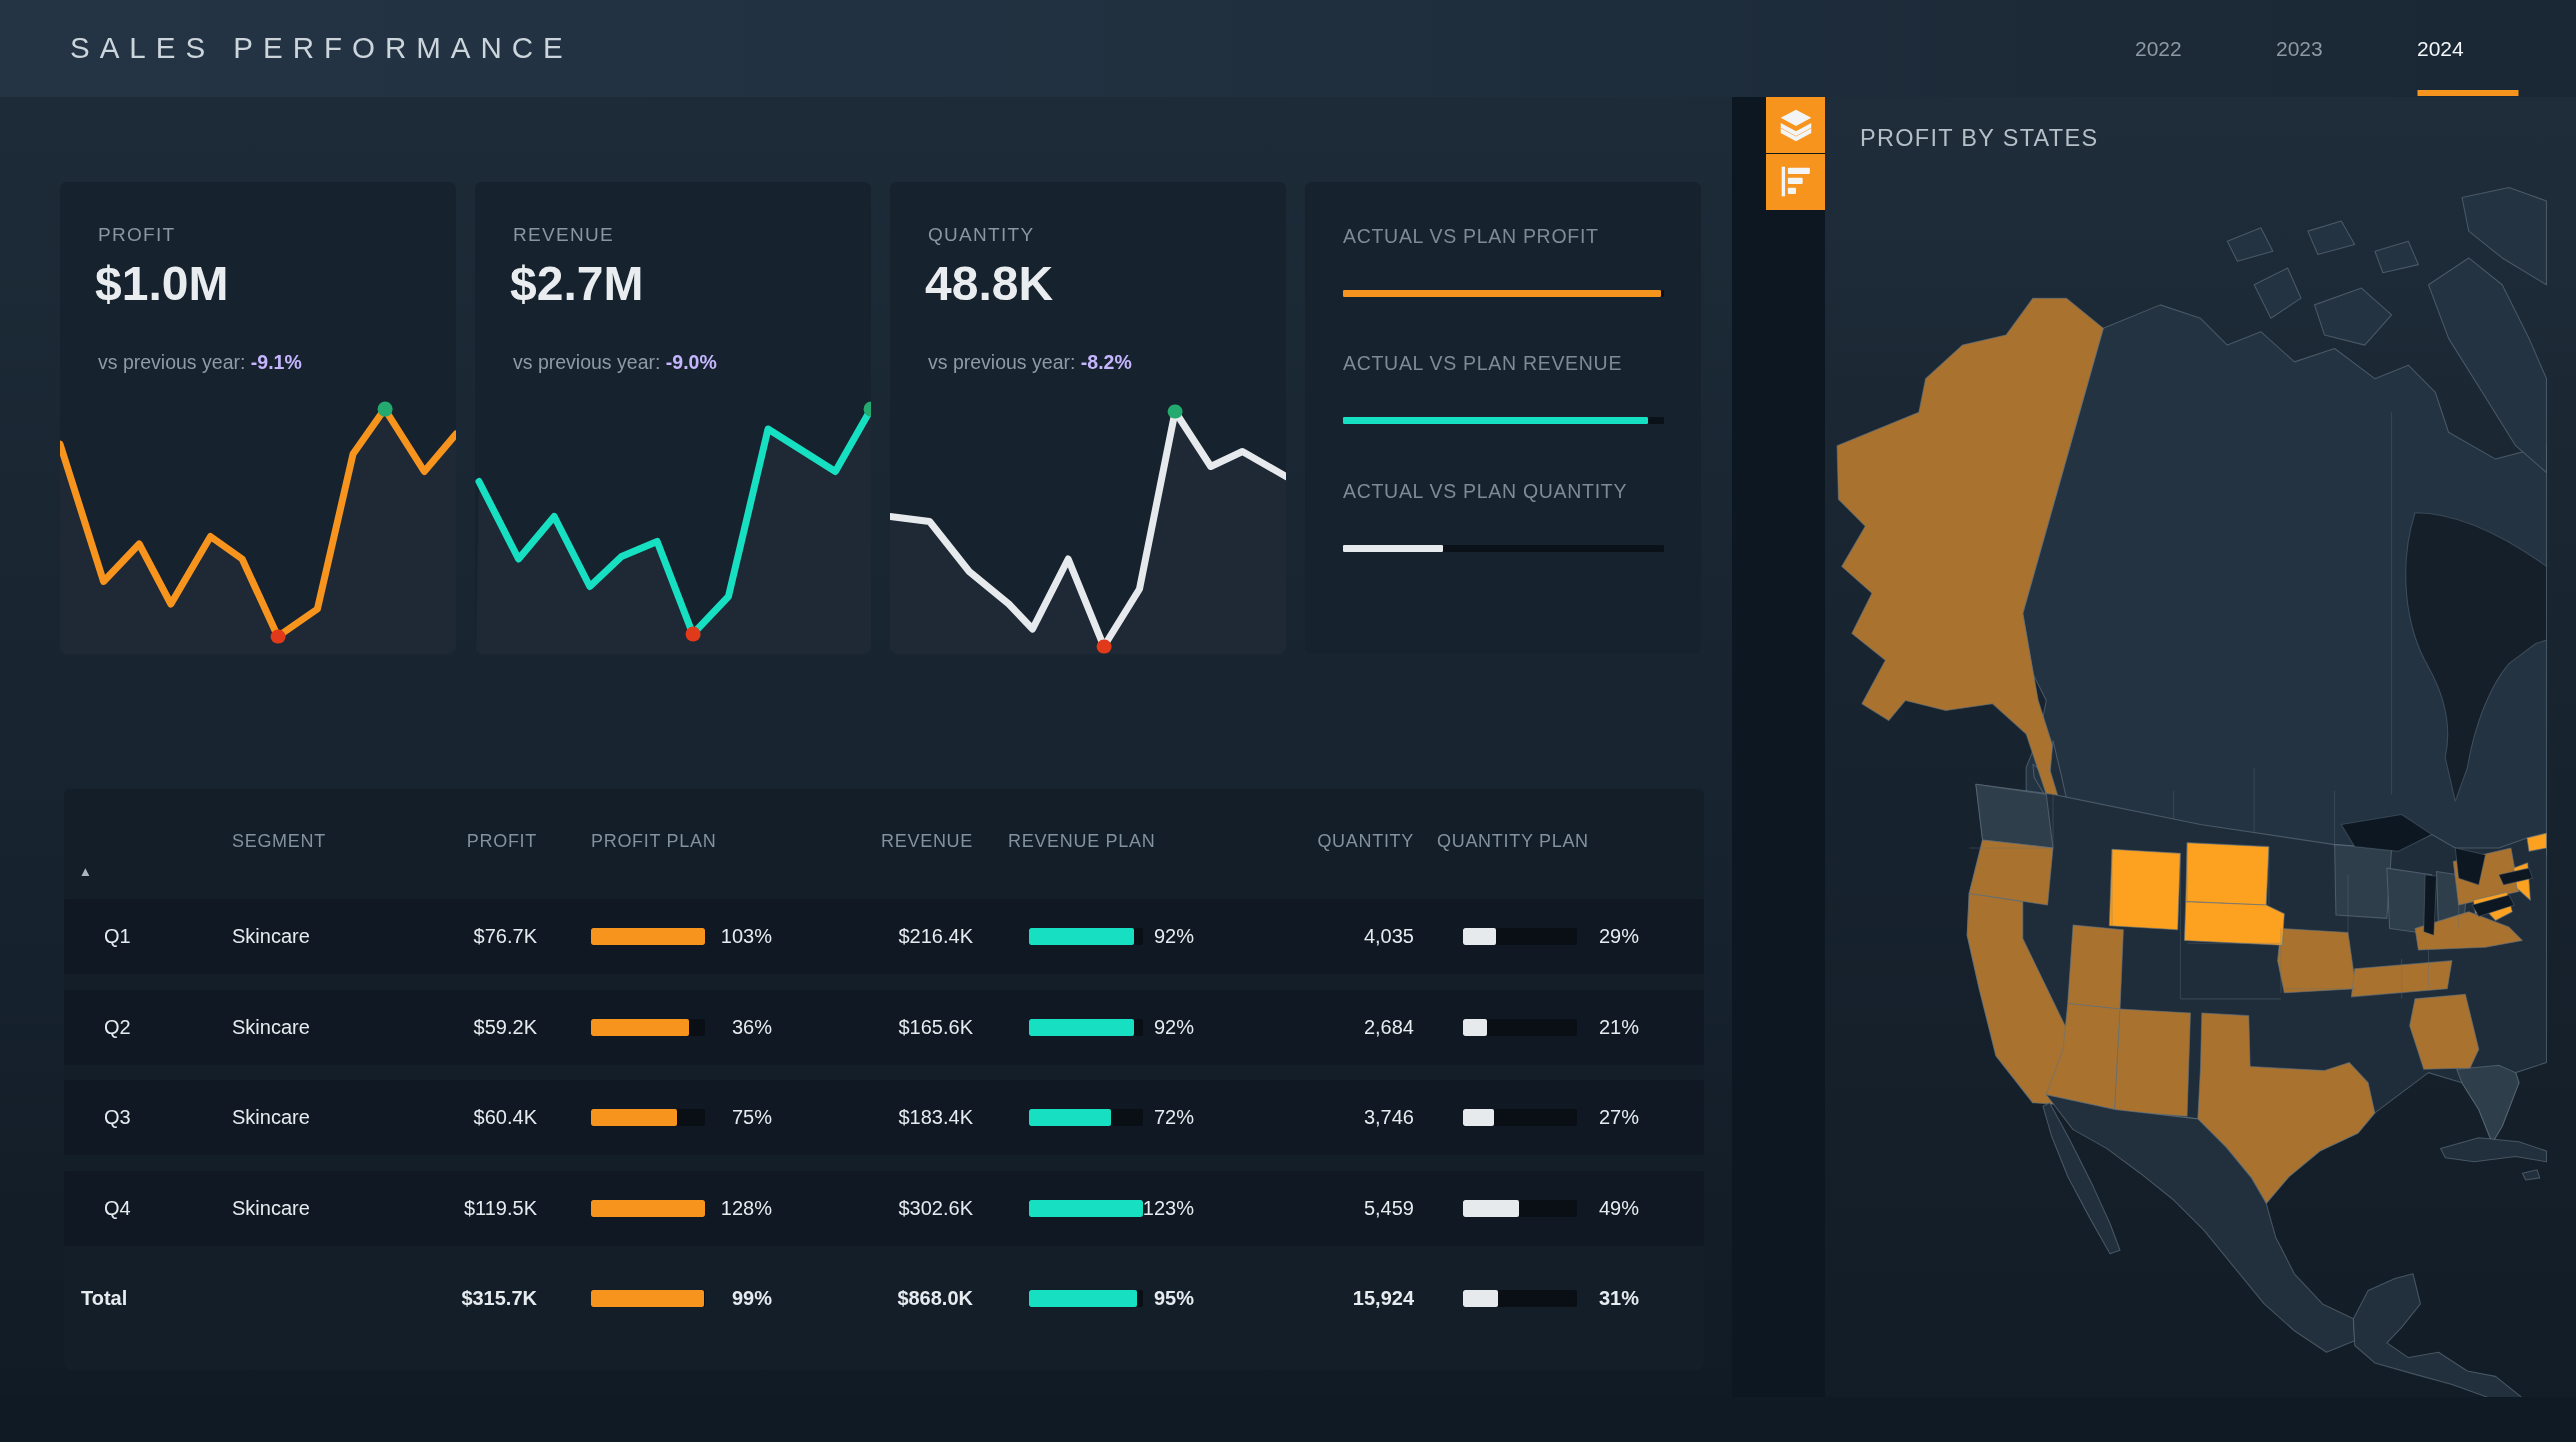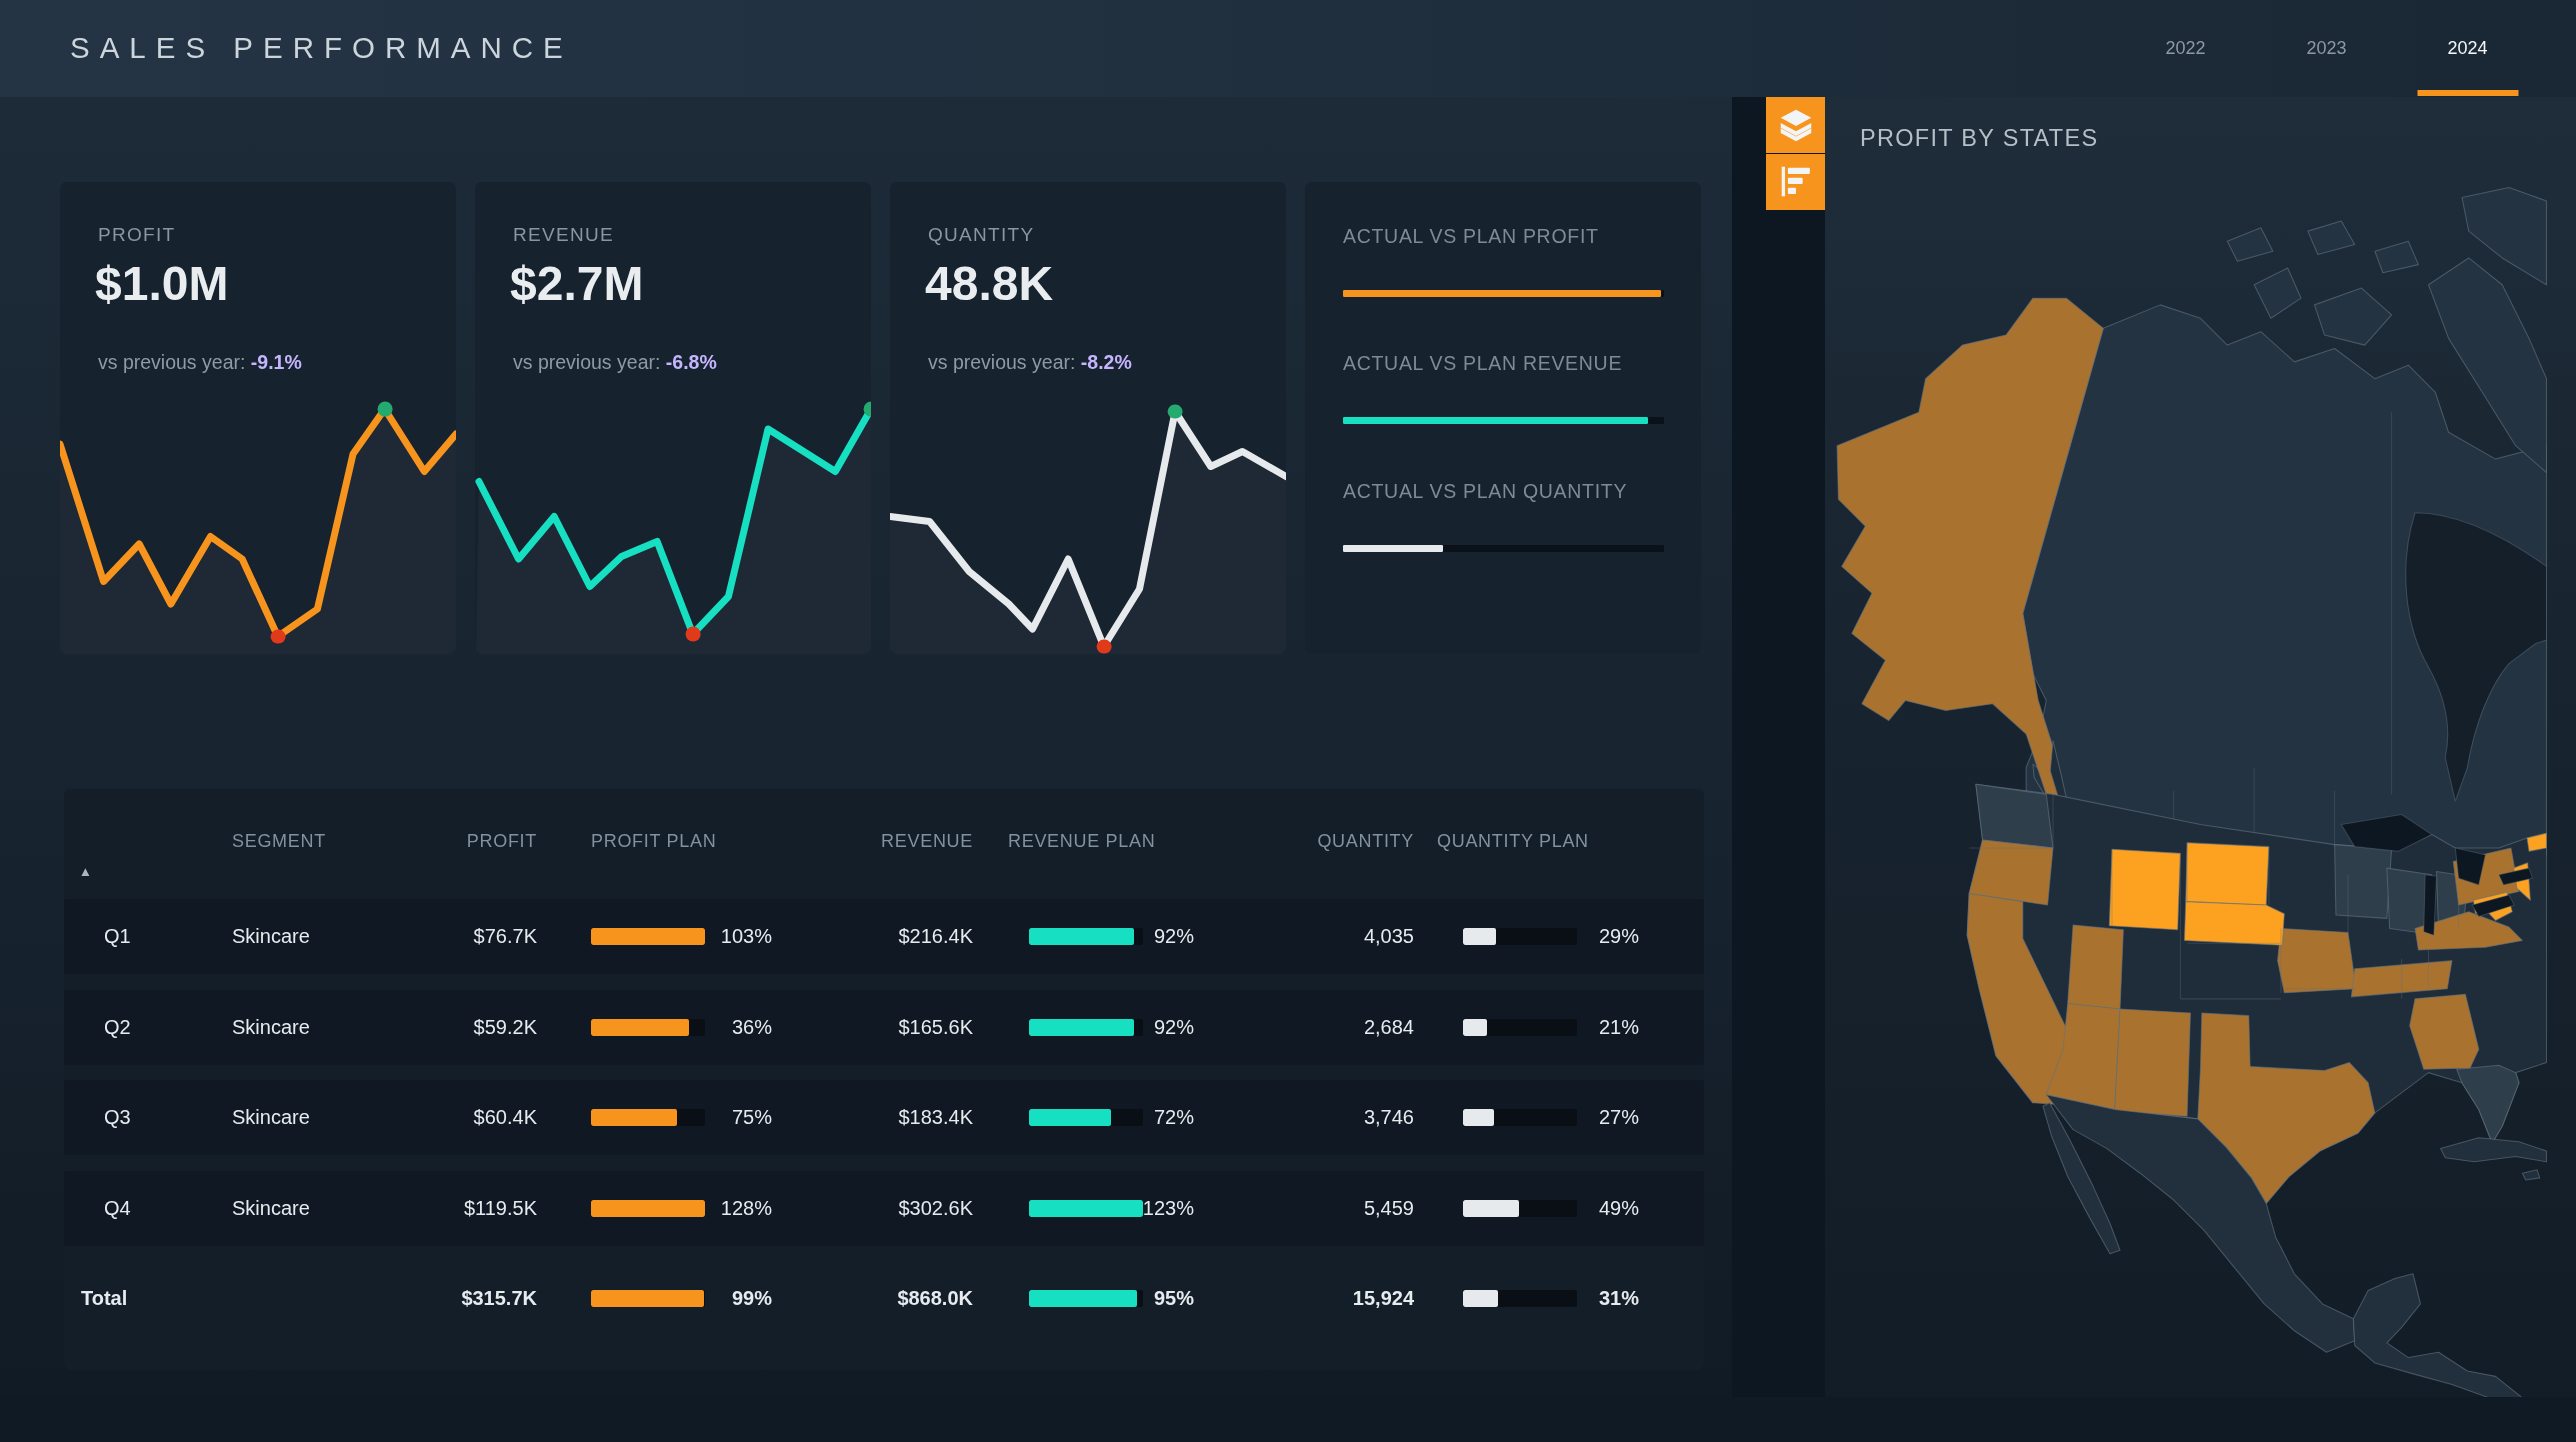--- a/index.html
+++ b/index.html
@@ -5,22 +5,22 @@
   html,body{margin:0;padding:0;background:#101a24;}
   #app{position:relative;width:2576px;height:1397px;overflow:hidden;
        font-family:"Liberation Sans", sans-serif;color:#e6ebef;}
 
   
   .topbar{position:absolute;left:0;top:0;width:2576px;height:97px;
           background:linear-gradient(90deg,#253445 0%,#20303f 45%,#1a2734 100%);}
   .app-title{position:absolute;left:70px;top:31px;font-size:29.5px;letter-spacing:10px;
              color:#ccd5dc;font-weight:400;}
   .year-tabs{position:absolute;right:58px;top:0;height:97px;display:flex;align-items:center;gap:40px;}
-  .year-tab{position:relative;width:101px;height:97px;display:flex;align-items:center;justify-content:center;
-            font-size:18px;color:#8d99a3;cursor:pointer;}
+  .year-tab{position:relative;width:101px;height:97px;display:flex;align-items:center;justify-content:flex-start;
+            font-size:21px;color:#8d99a3;cursor:pointer;}
   .year-tab.active{color:#f4f7f9;}
   .year-tab .under{position:absolute;left:50%;transform:translateX(-50%);bottom:1.3px;width:101px;height:6px;
                    background:#F7941E;display:none;}
   .year-tab.active .under{display:block;}
 
   
   .content-left{position:absolute;left:0;top:97px;width:1732px;height:1346px;
                 background:linear-gradient(180deg,#1d2b38 0%,#17232f 55%,#101a24 100%);}
 
   
@@ -116,21 +116,21 @@
         <polygon points="0,120 0,16 11,71 20,56 28,80 38,53 46,62 55,93 65,82 74,20 82,2 92,27 100,12 100,120" fill="rgba(255,255,255,0.035)"></polygon>
         <polyline points="0,16 11,71 20,56 28,80 38,53 46,62 55,93 65,82 74,20 82,2 92,27 100,12" fill="none" stroke="#F7941E" stroke-width="7" stroke-linejoin="round" stroke-linecap="round" vector-effect="non-scaling-stroke"></polyline>
       </svg>
       <div class="dot" style="left:55%;top:93%;background:#E03A1B"></div>
       <div class="dot" style="left:82%;top:2%;background:#24AA6E"></div>
     </div>
         </div>
         <div class="card">
     <div class="kpi-label">REVENUE</div>
     <div class="kpi-value">$2.7M</div>
-    <div class="kpi-delta">vs previous year: <b>-6.8%</b></div>
+    <div class="kpi-delta">vs previous year: <b>-9.0%</b></div>
     <div class="spark">
       <svg viewBox="0 0 100 100" preserveAspectRatio="none">
         <polygon points="0,120 1,31 11,62 20,45 29,73 37,61 46,55 55,92 64,77 74,10 83,19 91,27 100,2 100,120" fill="rgba(255,255,255,0.035)"></polygon>
         <polyline points="1,31 11,62 20,45 29,73 37,61 46,55 55,92 64,77 74,10 83,19 91,27 100,2" fill="none" stroke="#17DFC2" stroke-width="7" stroke-linejoin="round" stroke-linecap="round" vector-effect="non-scaling-stroke"></polyline>
       </svg>
       <div class="dot" style="left:55%;top:92%;background:#E03A1B"></div>
       <div class="dot" style="left:100%;top:2%;background:#24AA6E"></div>
     </div>
         </div>
         <div class="card">

